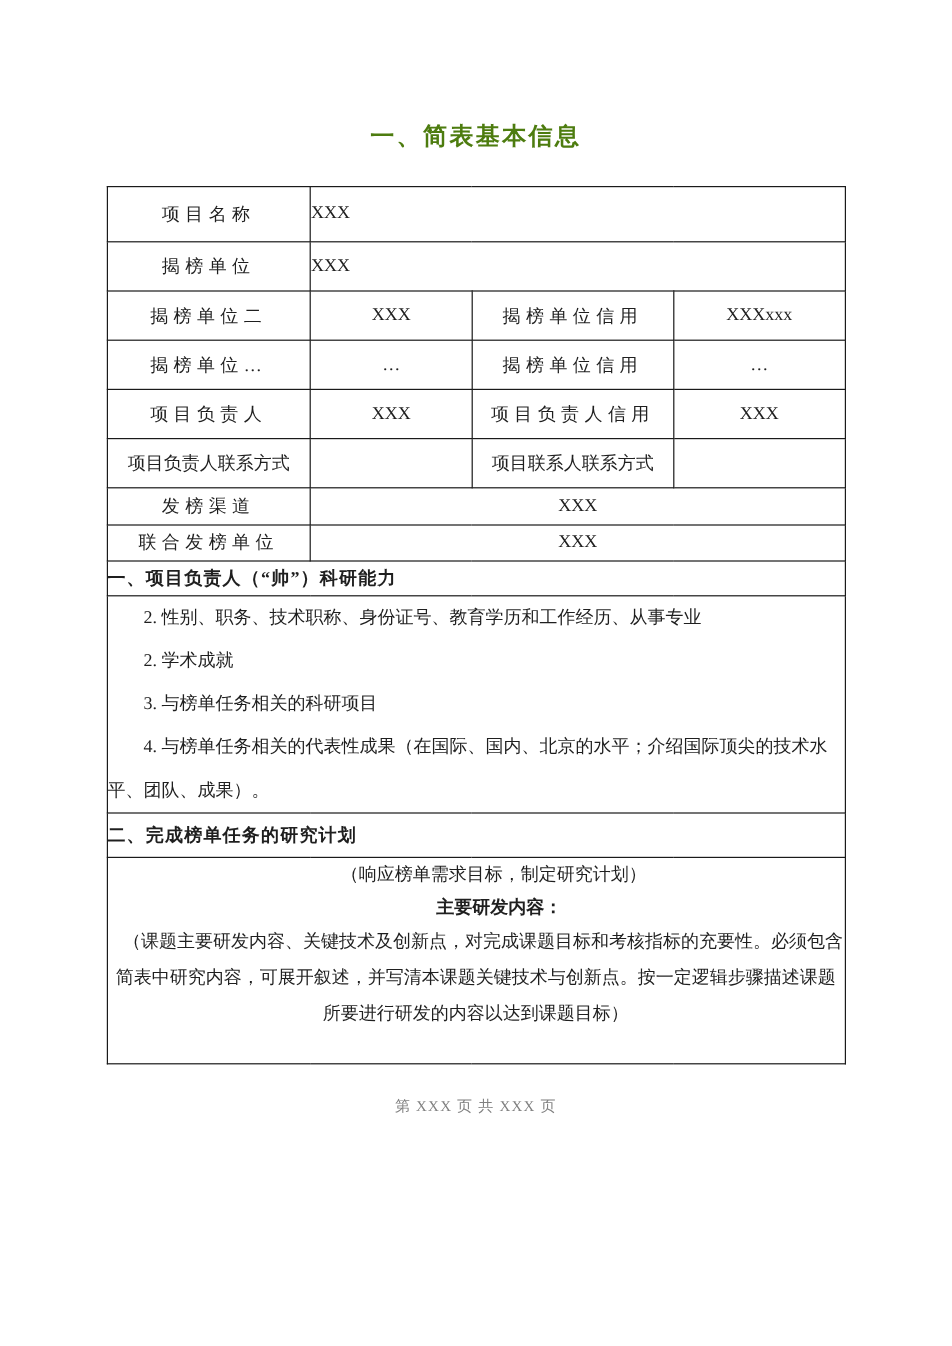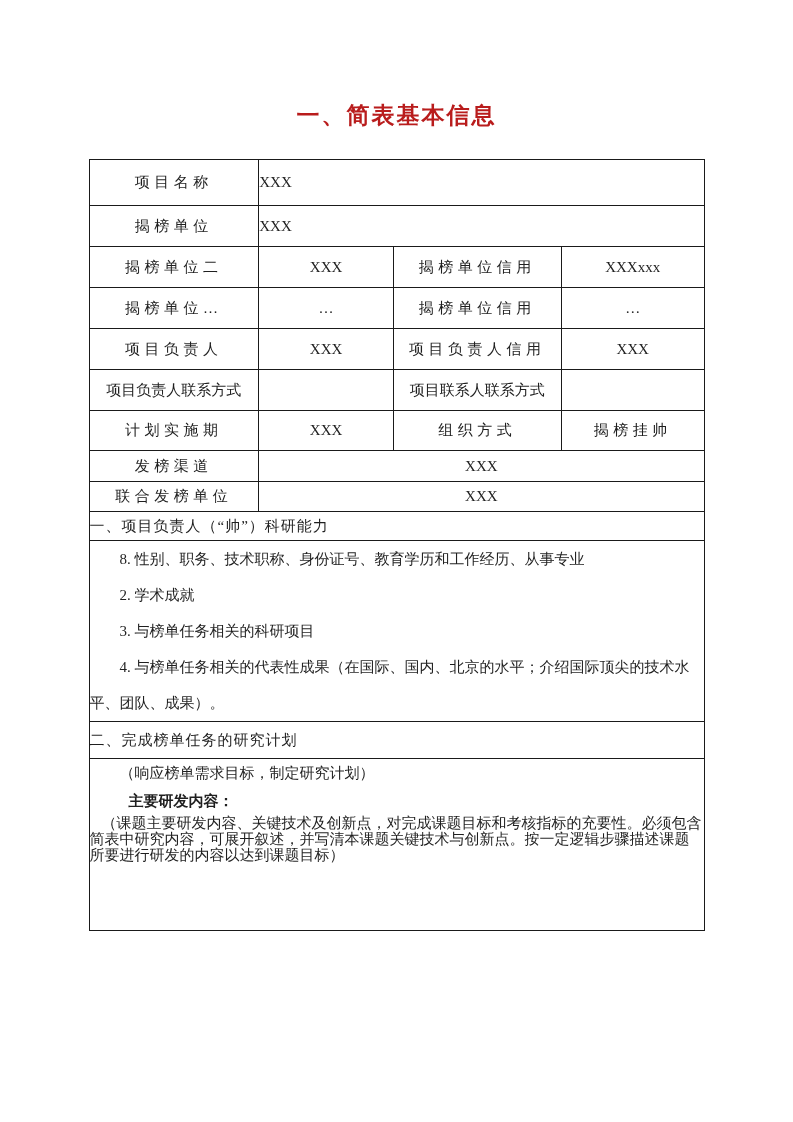--- a/index.html
+++ b/index.html
@@ -13,24 +13,24 @@
   }
   .page {
     width: 793px;
     height: 1122px;
     padding-top: 100px;
     position: relative;
   }
   .doc-title {
     margin: 0 0 28px 0;
     text-align: center;
-    font-size: 23px;
+    font-size: 20px;
     font-weight: bold;
     letter-spacing: 2px;
-    color: #b91c1c;
+    color: #4d7c0f;
   }
   table.form {
     width: 616px;
     margin: 0 auto;
     border-collapse: collapse;
     table-layout: fixed;
   }
   table.form td {
     border: 1px solid #1a1a1a;
     font-size: 15px;
@@ -46,49 +46,50 @@
   tr.hhead1 { height: 29px; }
   tr.hhead2 { height: 37px; padding-left: 16px; }
 
   td.lbl { text-align: center; }
   td.spread { letter-spacing: 0.3em; margin-top: 20px; }
   td.val { text-align: center; }
   td.val-left { text-align: left; padding-left: 4px; }
   td.val-center { text-align: center; }
 
   td.section-heading {
-    font-weight: normal;
+    font-weight: bold;
     text-align: left;
     padding-left: 12px;
     letter-spacing: 1px;
     font-size: 15px;
   }
   td.content-cell {
     vertical-align: top;
     padding: 2px 12px 0 2px;
   }
   td.content-cell p { margin: 0; }
   td.c1 { height: 180px; }
-  td.c2 { height: 172px; }
+  td.c2 { height: 172px; text-align: center; }
   .items p {
     line-height: 36px;
     text-indent: 2em;
   }
   .note-line {
     line-height: 28px;
     text-indent: 2em;
   }
   .sub-heading {
     line-height: 28px;
     text-indent: 2.6em;
     font-weight: bold;
   }
   .para {
-    line-height: 16px;
+    line-height: 30px;
     text-indent: 0.8em;
+    font-family: Liberation Mono, monospace;
   }
   .page-footer {
     margin-top: 27px;
     text-align: center;
     font-size: 12.5px;
     letter-spacing: 1px;
     color: #808080;
   }
 </style>
 </head>
@@ -132,55 +133,50 @@
         <td class="val">XXX</td>
         <td class="lbl spread">项目负责人信用</td>
         <td class="val">XXX</td>
       </tr>
       <tr class="h41">
         <td class="lbl">项目负责人联系方式</td>
         <td class="val"></td>
         <td class="lbl">项目联系人联系方式</td>
         <td class="val"></td>
       </tr>
-      <tr class="h40">
-        <td class="lbl spread">计划实施期</td>
-        <td class="val">XXX</td>
-        <td class="lbl spread">组织方式</td>
-        <td class="val spread">揭榜挂帅</td>
-      </tr>
 
       <tr class="h31">
         <td class="lbl spread">发榜渠道</td>
         <td class="val-center" colspan="3">XXX</td>
       </tr>
       <tr class="h30">
         <td class="lbl spread">联合发榜单位</td>
         <td class="val-center" colspan="3">XXX</td>
       </tr>
 
       <tr class="hhead1">
         <td class="section-heading" colspan="4">一、项目负责人（“帅”）科研能力</td>
       </tr>
       <tr>
         <td class="content-cell c1 items" colspan="4">
-          <p>8. 性别、职务、技术职称、身份证号、教育学历和工作经历、从事专业</p>
+          <p>2. 性别、职务、技术职称、身份证号、教育学历和工作经历、从事专业</p>
           <p>2. 学术成就</p>
           <p>3. 与榜单任务相关的科研项目</p>
           <p>4. 与榜单任务相关的代表性成果（在国际、国内、北京的水平；介绍国际顶尖的技术水平、团队、成果）。</p>
         </td>
       </tr>
 
       <tr class="hhead2">
         <td class="section-heading" colspan="4">二、完成榜单任务的研究计划</td>
       </tr>
       <tr>
         <td class="content-cell c2" colspan="4">
           <p class="note-line">（响应榜单需求目标，制定研究计划）</p>
           <p class="sub-heading">主要研发内容：</p>
           <p class="para">（课题主要研发内容、关键技术及创新点，对完成课题目标和考核指标的充要性。必须包含简表中研究内容，可展开叙述，并写清本课题关键技术与创新点。按一定逻辑步骤描述课题所要进行研发的内容以达到课题目标）</p>
         </td>
       </tr>
     </tbody>
   </table>
 
+  <div class="page-footer">第 XXX 页 共 XXX 页</div>
 
 </div>
 
 </body></html>

